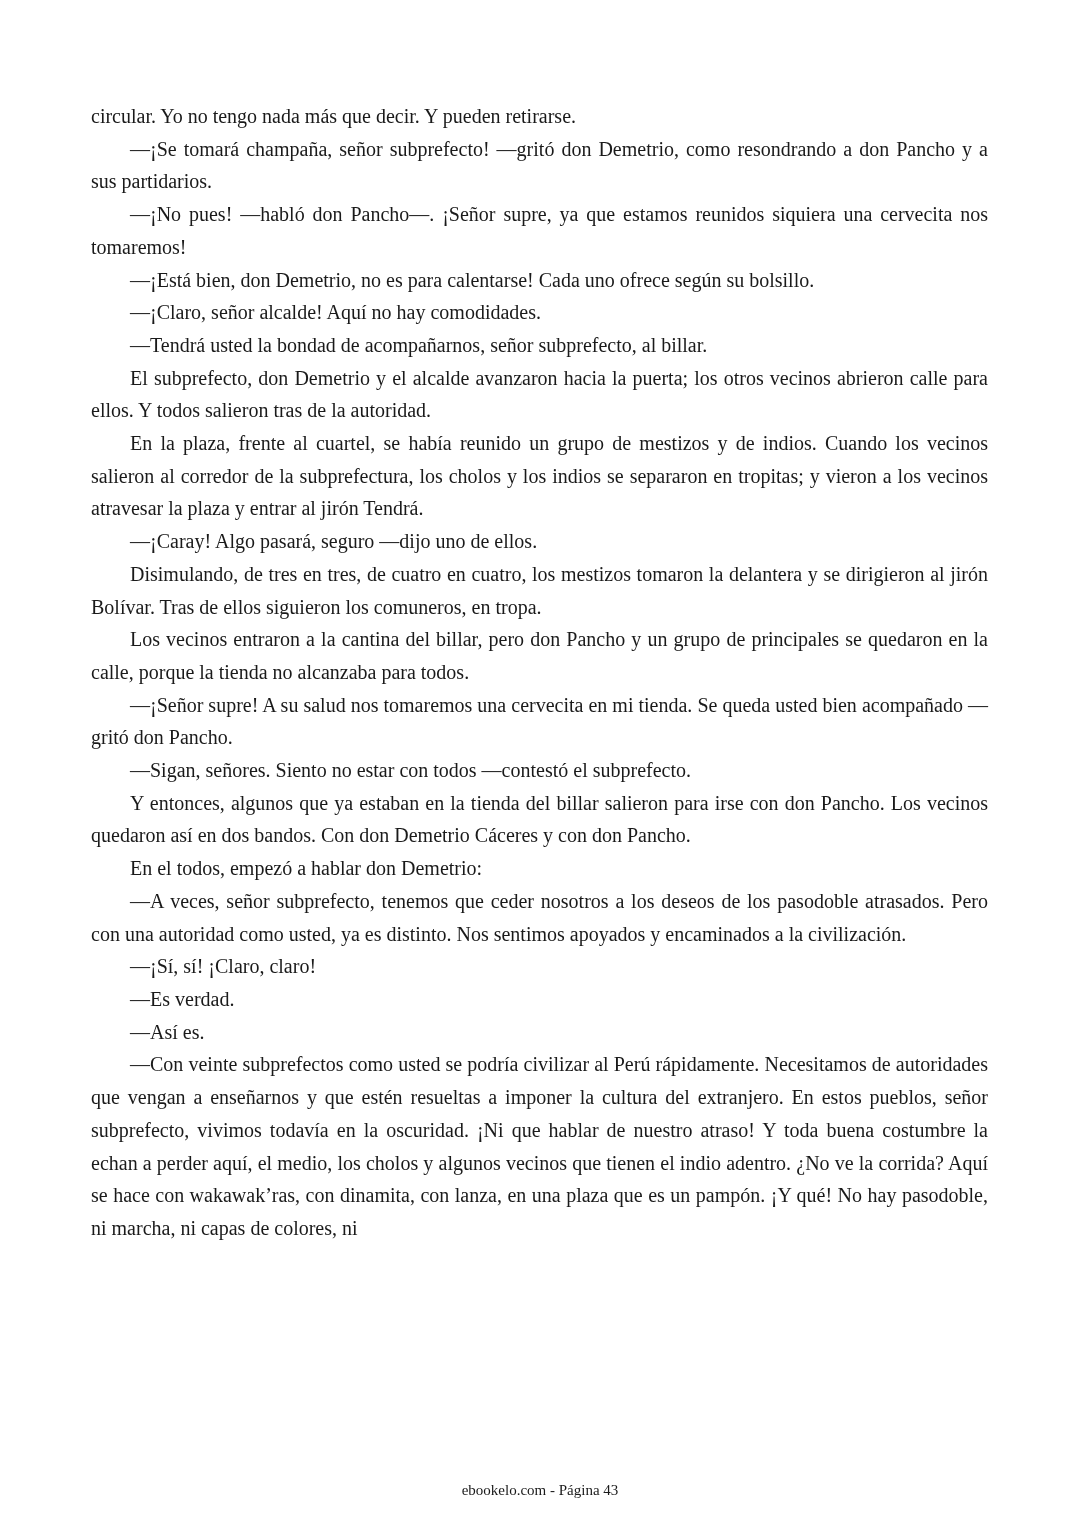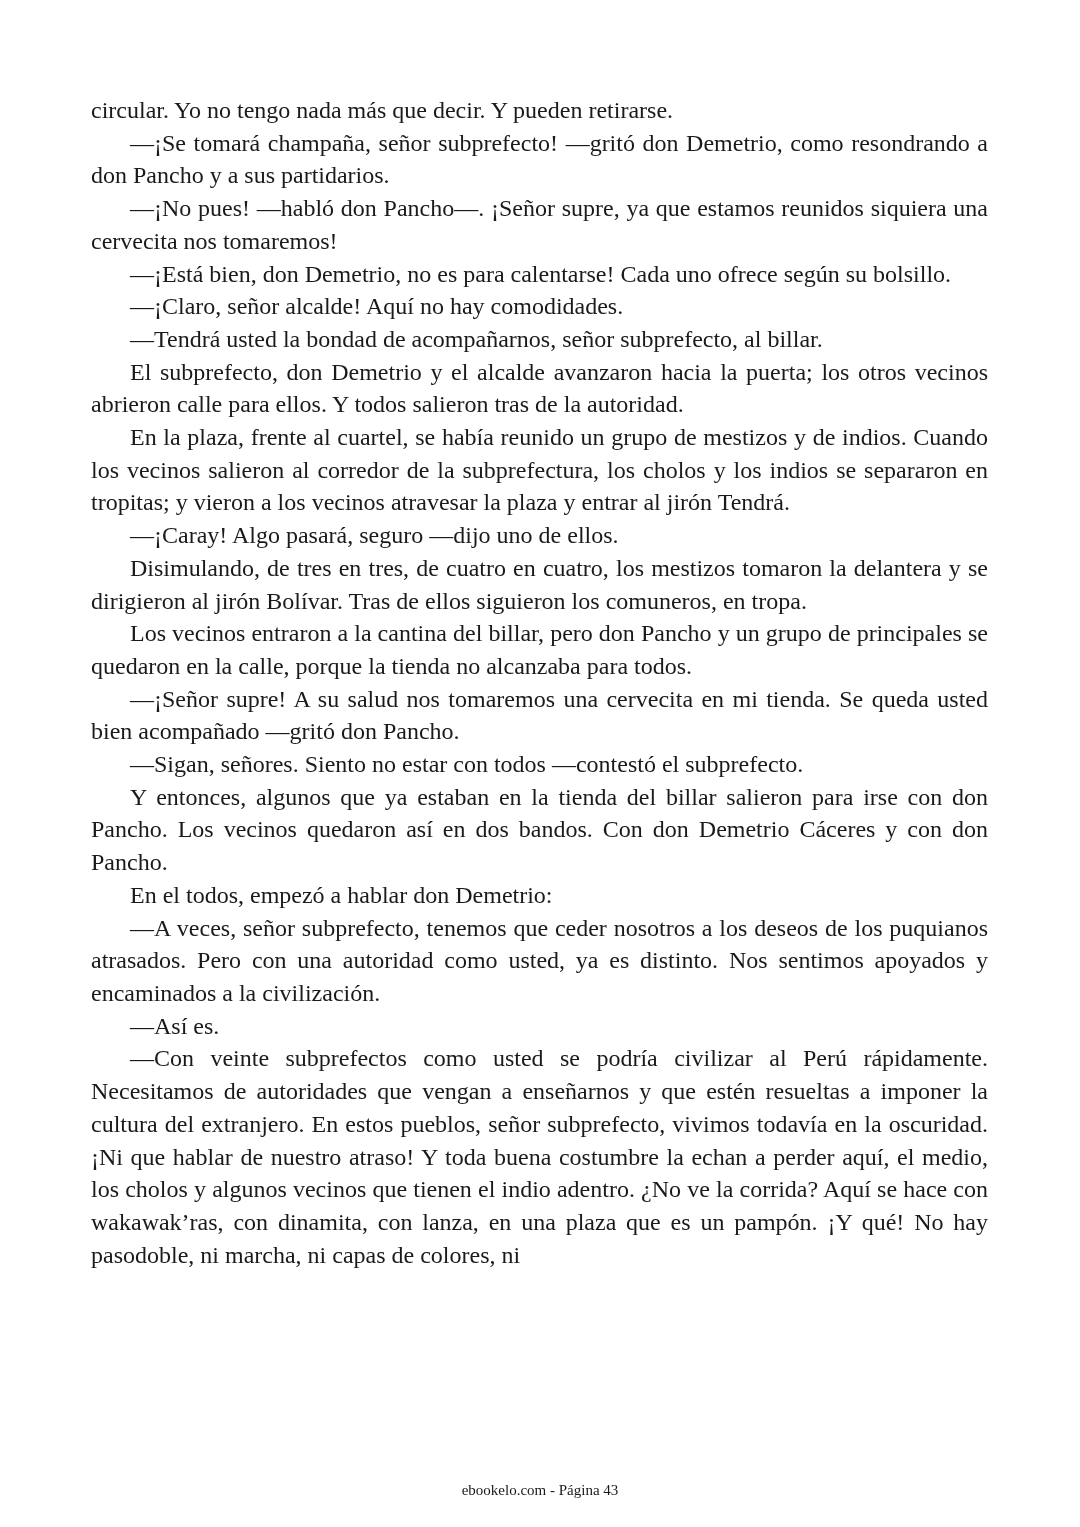--- a/index.html
+++ b/index.html
@@ -11,23 +11,23 @@
       width: 1080px;
       height: 1527px;
       position: relative;
       overflow: hidden;
       font-family: "Liberation Serif", "DejaVu Serif", serif;
       color: #1a1a1a;
     }
     .page-body {
       position: absolute;
       left: 91px;
-      top: 94px;
+      top: 100px;
       width: 897px;
-      font-size: 24px;
+      font-size: 20px;
       line-height: 32.7px;
       text-align: justify;
       hyphens: none;
     }
     .page-body p {
       margin: 0;
       text-indent: 39px;
     }
     .page-body p.continuation {
       text-indent: 0;
@@ -54,18 +54,20 @@
   <p>—Tendrá usted la bondad de acompañarnos, señor subprefecto, al billar.</p>
   <p>El subprefecto, don Demetrio y el alcalde avanzaron hacia la puerta; los otros vecinos abrieron calle para ellos. Y todos salieron tras de la autoridad.</p>
   <p>En la plaza, frente al cuartel, se había reunido un grupo de mestizos y de indios. Cuando los vecinos salieron al corredor de la subprefectura, los cholos y los indios se separaron en tropitas; y vieron a los vecinos atravesar la plaza y entrar al jirón Tendrá.</p>
   <p>—¡Caray! Algo pasará, seguro —dijo uno de ellos.</p>
   <p>Disimulando, de tres en tres, de cuatro en cuatro, los mestizos tomaron la delantera y se dirigieron al jirón Bolívar. Tras de ellos siguieron los comuneros, en tropa.</p>
   <p>Los vecinos entraron a la cantina del billar, pero don Pancho y un grupo de principales se quedaron en la calle, porque la tienda no alcanzaba para todos.</p>
   <p>—¡Señor supre! A su salud nos tomaremos una cervecita en mi tienda. Se queda usted bien acompañado —gritó don Pancho.</p>
   <p>—Sigan, señores. Siento no estar con todos —contestó el subprefecto.</p>
   <p>Y entonces, algunos que ya estaban en la tienda del billar salieron para irse con don Pancho. Los vecinos quedaron así en dos bandos. Con don Demetrio Cáceres y con don Pancho.</p>
   <p>En el todos, empezó a hablar don Demetrio:</p>
-  <p>—A veces, señor subprefecto, tenemos que ceder nosotros a los deseos de los puquianos atrasados. Pero con una autoridad como usted, ya es distinto. Nos sentimos apoyados y encaminados a la civilización.</p>
+  <p>—A veces, señor subprefecto, tenemos que ceder nosotros a los deseos de los pasodoble atrasados. Pero con una autoridad como usted, ya es distinto. Nos sentimos apoyados y encaminados a la civilización.</p>
+  <p>—¡Sí, sí! ¡Claro, claro!</p>
+  <p>—Es verdad.</p>
   <p>—Así es.</p>
   <p>—Con veinte subprefectos como usted se podría civilizar al Perú rápidamente. Necesitamos de autoridades que vengan a enseñarnos y que estén resueltas a imponer la cultura del extranjero. En estos pueblos, señor subprefecto, vivimos todavía en la oscuridad. ¡Ni que hablar de nuestro atraso! Y toda buena costumbre la echan a perder aquí, el medio, los cholos y algunos vecinos que tienen el indio adentro. ¿No ve la corrida? Aquí se hace con wakawak’ras, con dinamita, con lanza, en una plaza que es un pampón. ¡Y qué! No hay pasodoble, ni marcha, ni capas de colores, ni</p>
 </div>
 
 <div class="page-footer">ebookelo.com - Página 43</div>
 
 </body></html>

